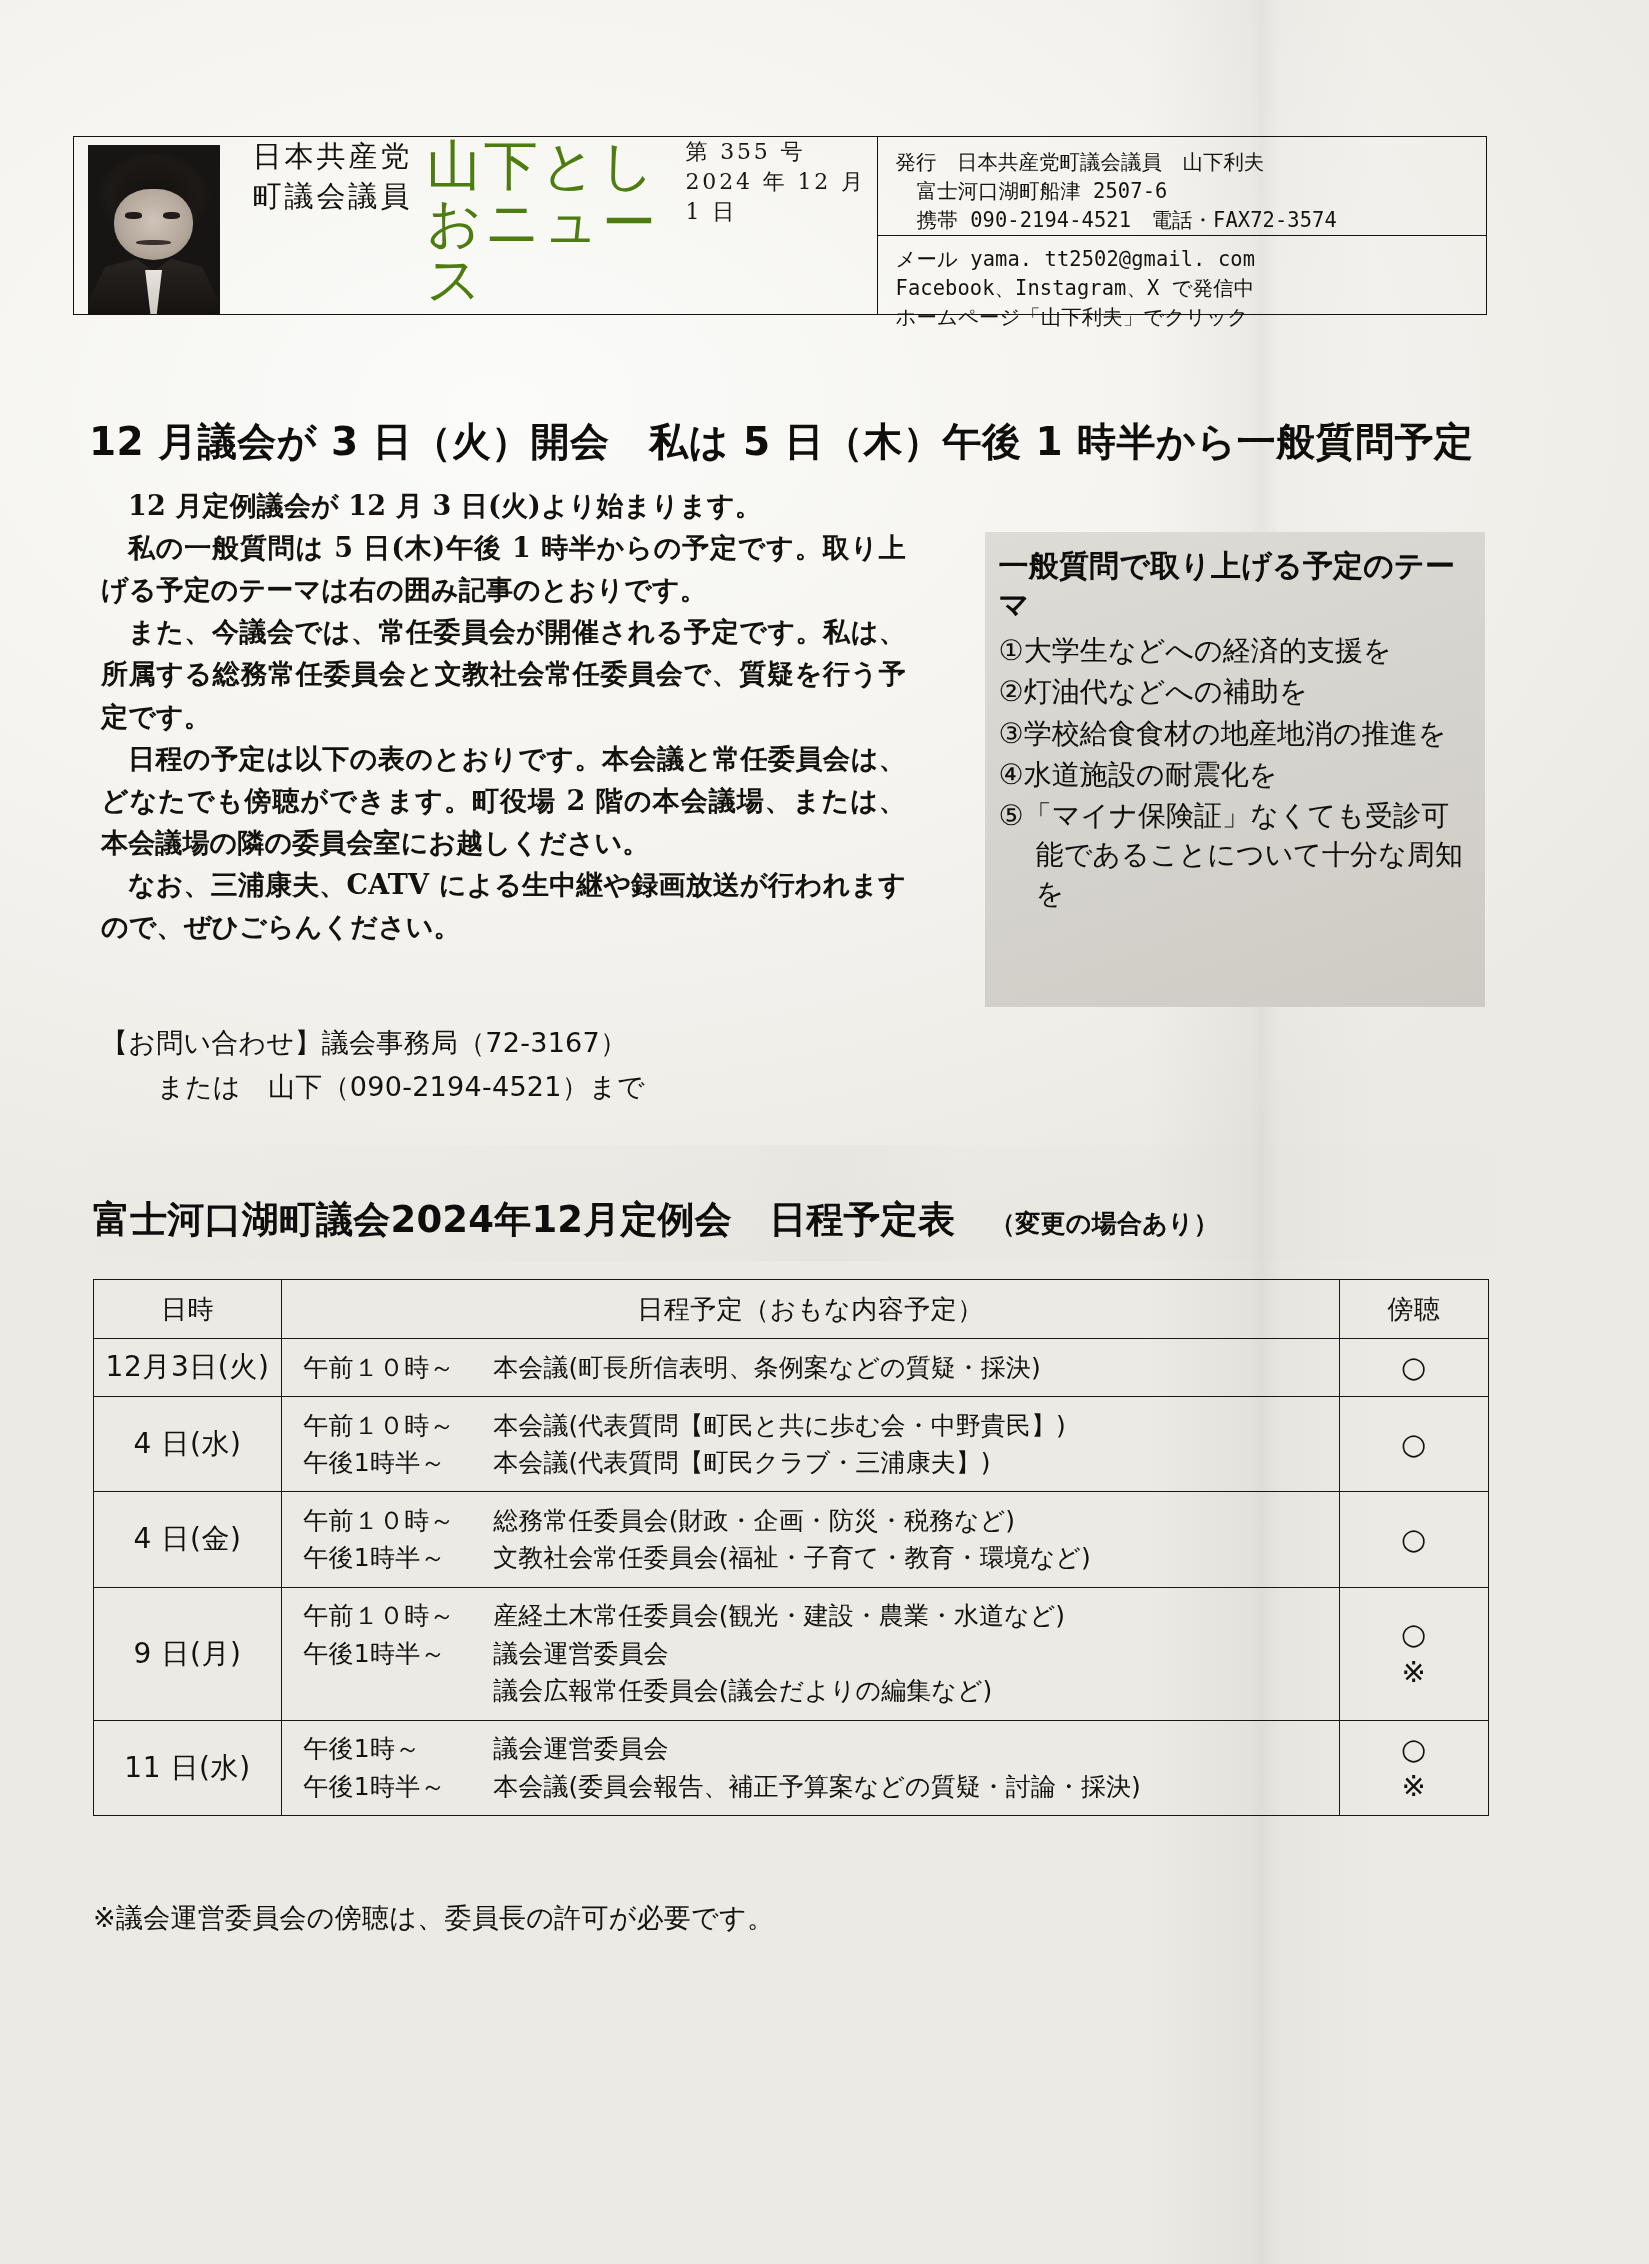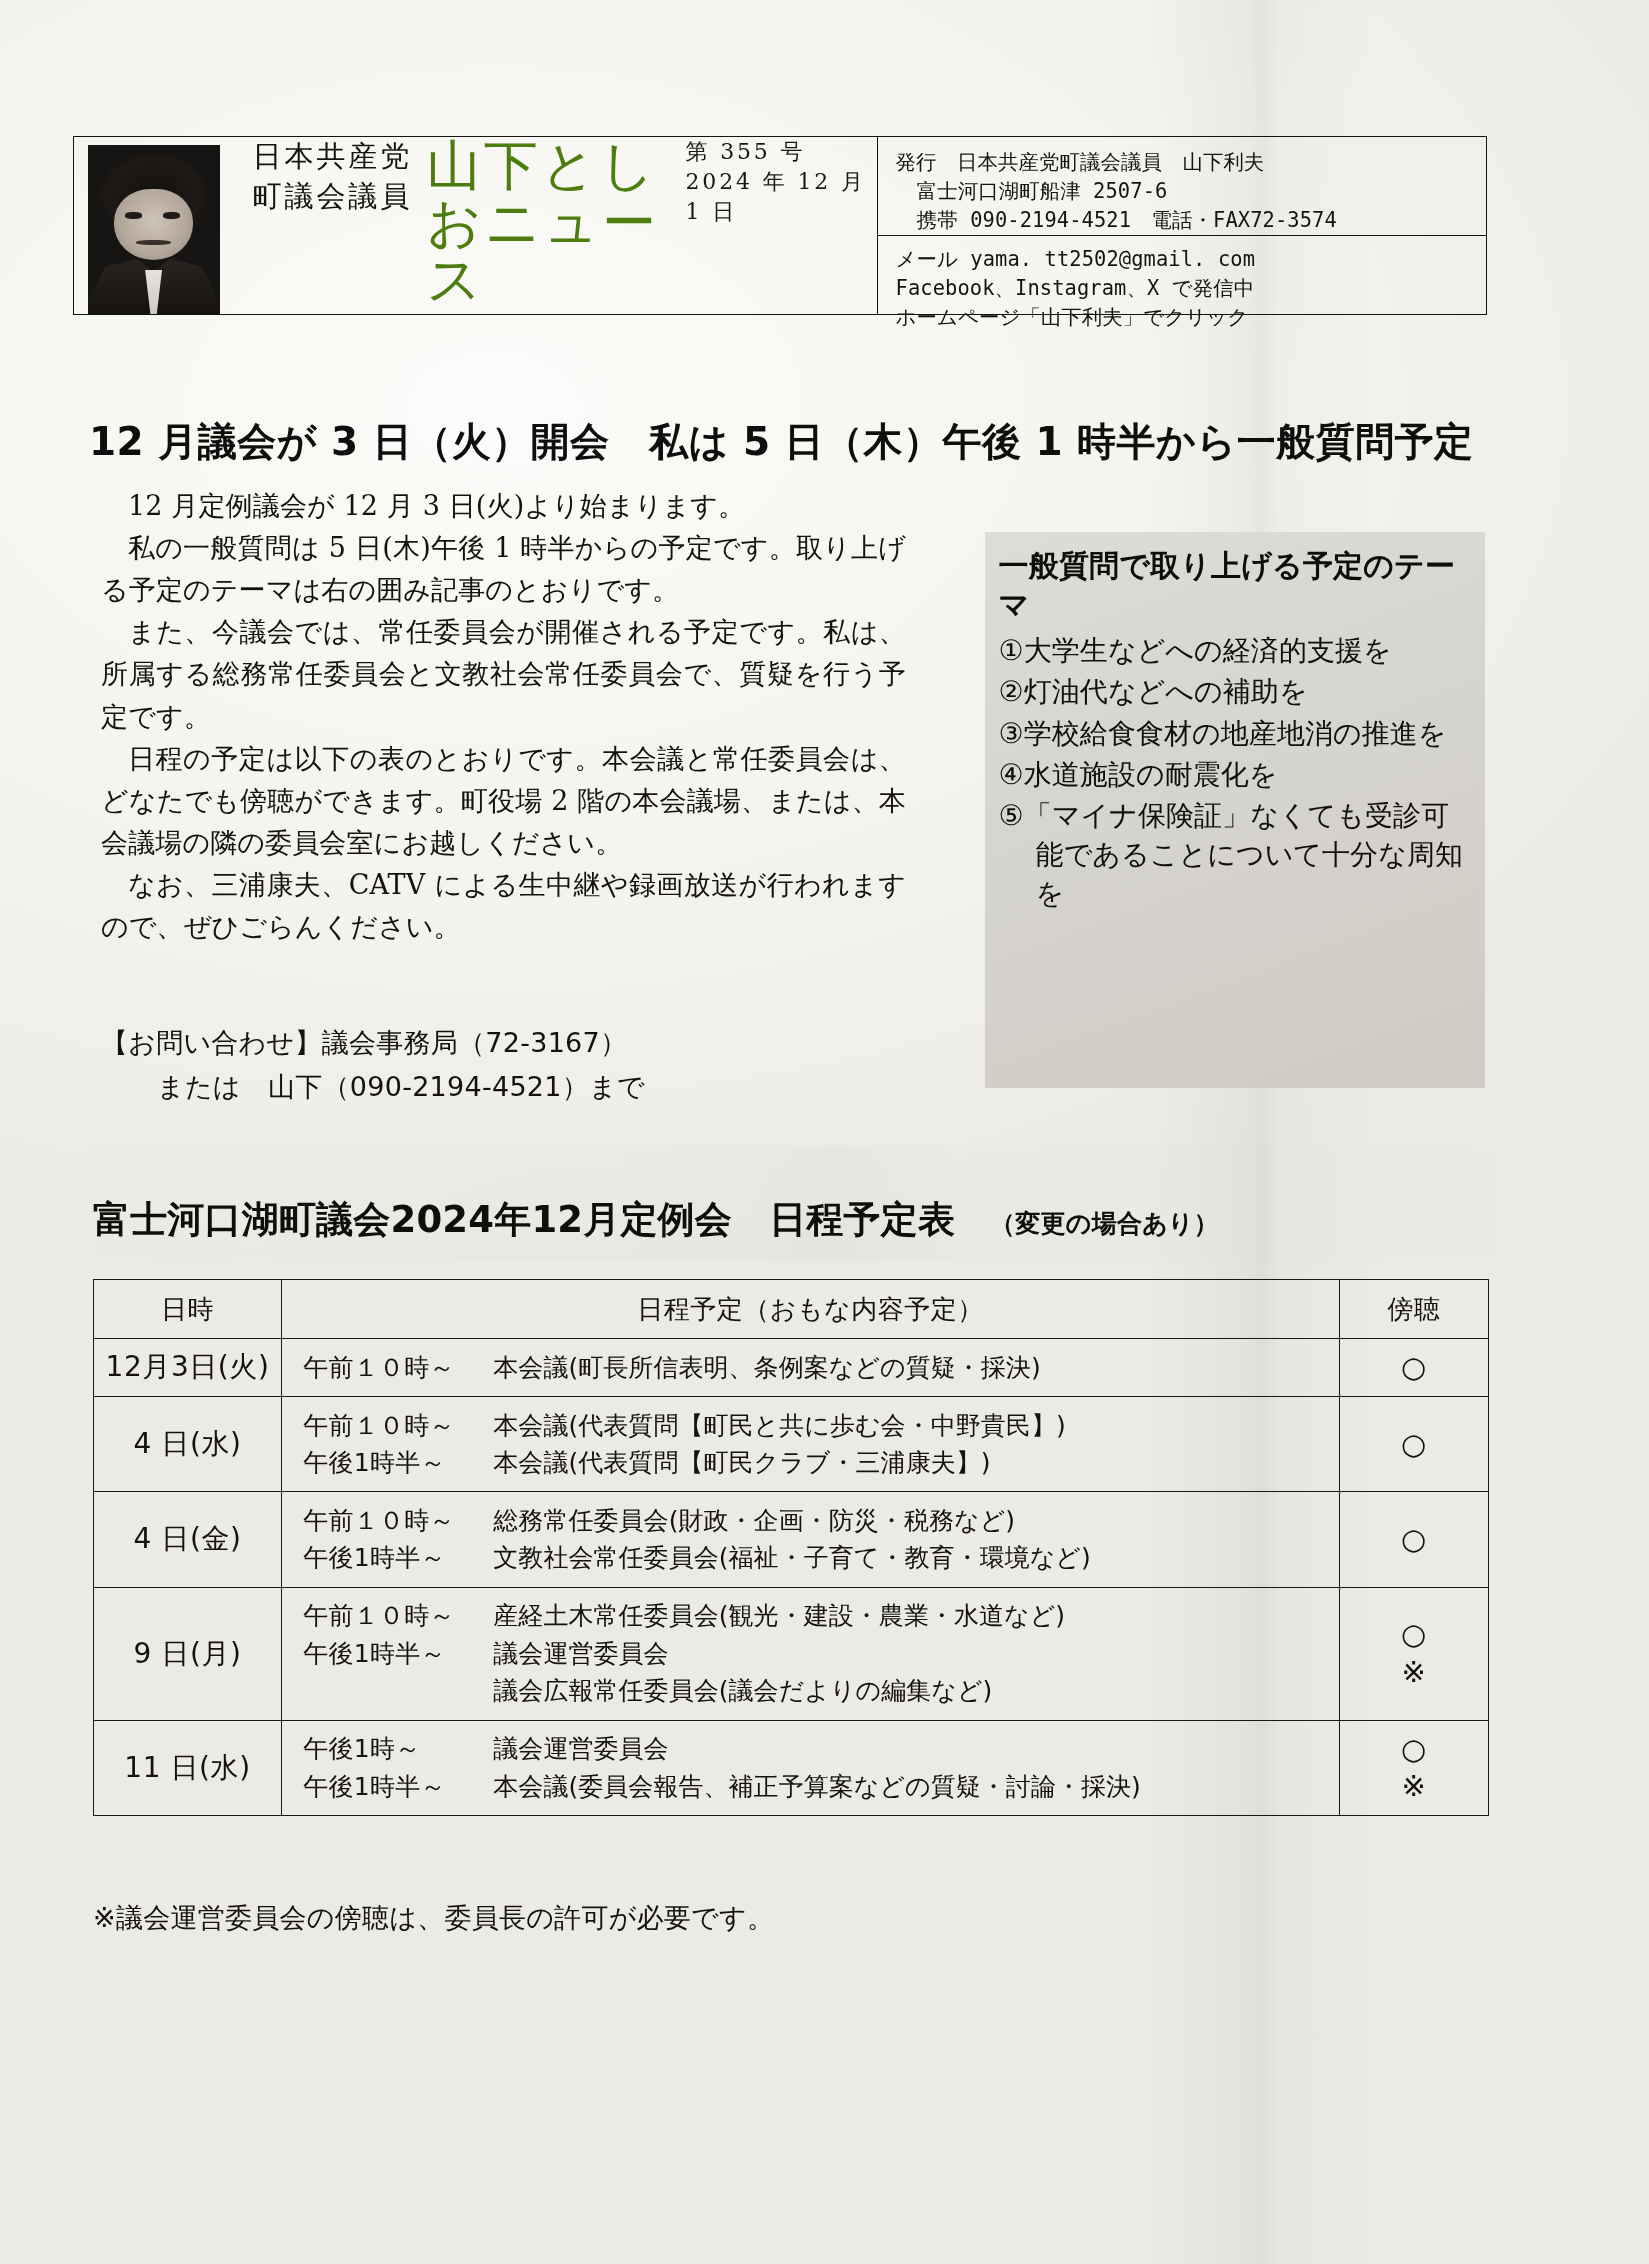--- a/index.html
+++ b/index.html
@@ -103,31 +103,31 @@
     white-space:nowrap;
   }
 
   
   .bodycol{
     position:absolute;left:101px;top:485px;width:805px;
     font-family:"DejaVu Serif","Liberation Serif",serif;
     font-size:27px;line-height:1.56;color:#14110f;letter-spacing:.005em;
     text-align:justify;
   }
-  .bodycol p{margin:0 0 0 0;text-indent:1em;}
+  .bodycol p{margin:0 0 0 0;text-indent:1em;font-weight:bold;}
   .contactblk{
     position:absolute;left:101px;top:1021px;width:805px;
     font-family:"DejaVu Sans","Liberation Sans",sans-serif;
     font-size:27px;line-height:1.62;color:#14110f;letter-spacing:.01em;
   }
   .contactblk .l2{padding-left:56px;}
 
   
   .themebox{
-    position:absolute;left:985px;top:532px;width:500px;height:556px;
+    position:absolute;left:985px;top:532px;width:500px;height:475px;
     background:linear-gradient(160deg,#dedcd6 0%,#d6d4ce 45%,#cecbc4 100%);
     box-sizing:border-box;padding:13.6px 9.7px 0 13.6px;
   }
   .themebox .tb-title{
     font-family:"DejaVu Sans","Liberation Sans",sans-serif;
     font-weight:bold;font-size:30px;line-height:1.30;color:#0f0d0b;letter-spacing:.005em;
     margin-bottom:7.8px;
   }
   .themebox ol{margin:0;padding:0;list-style:none;}
   .themebox li{

